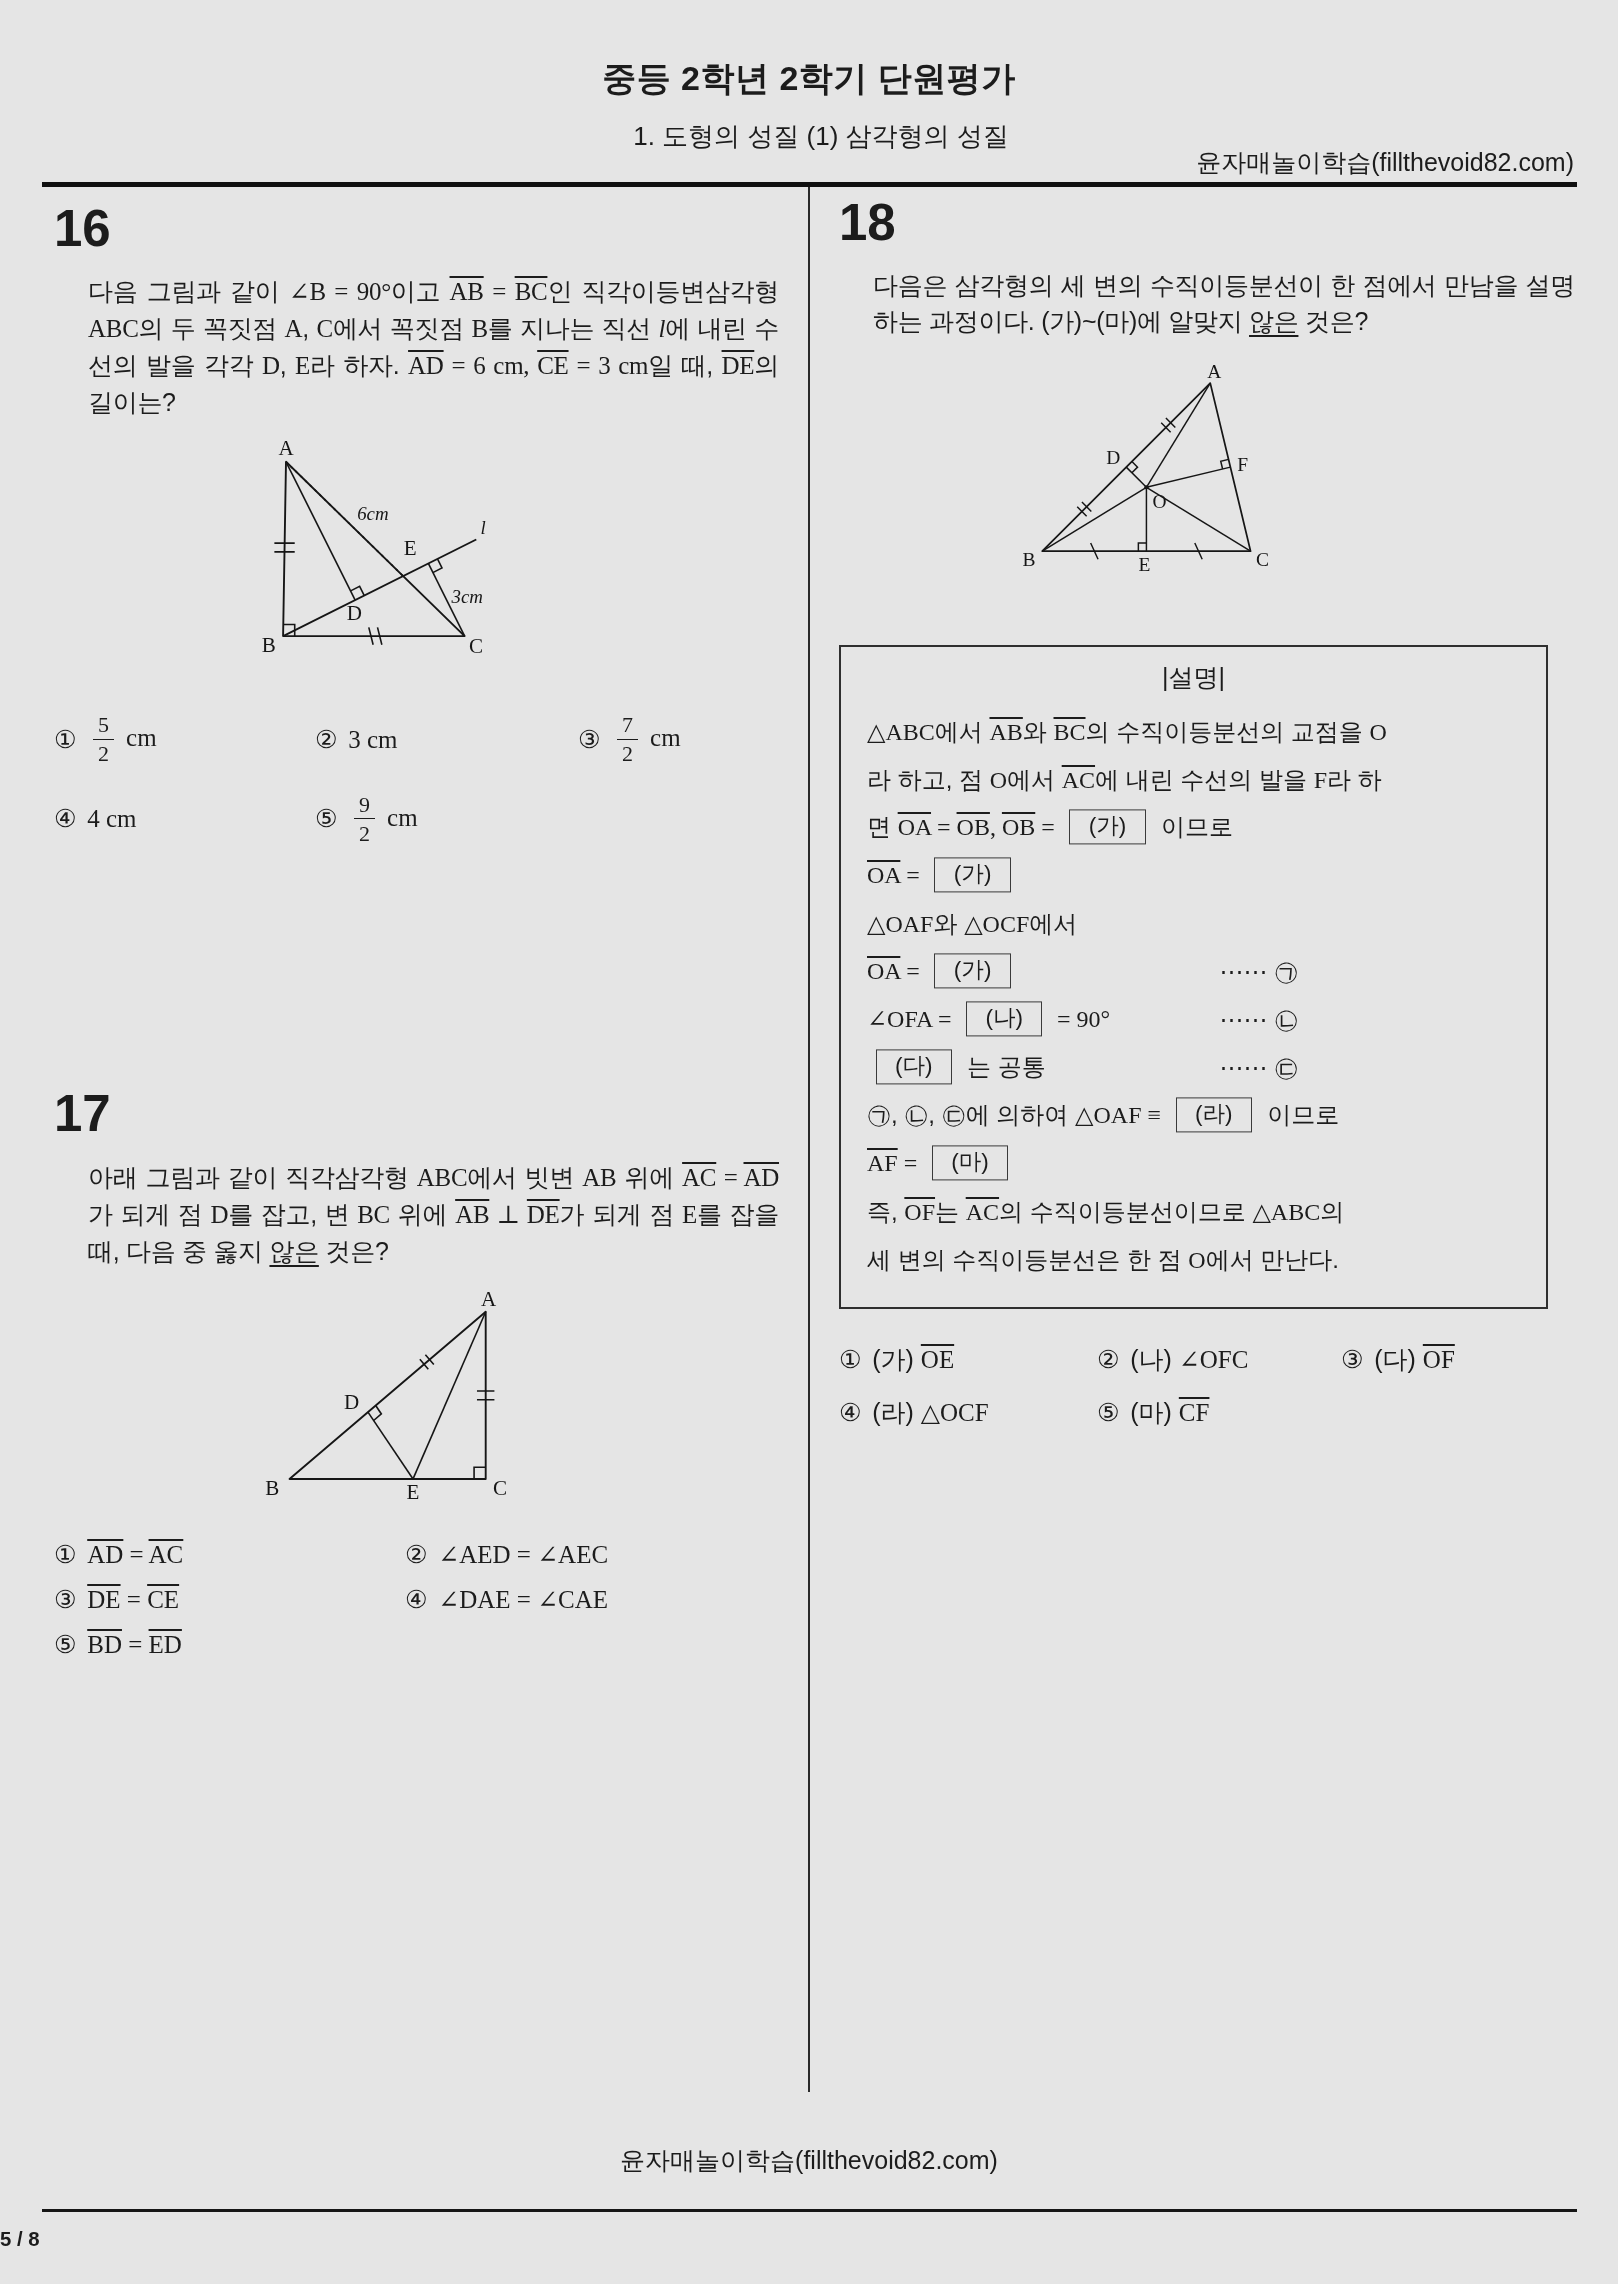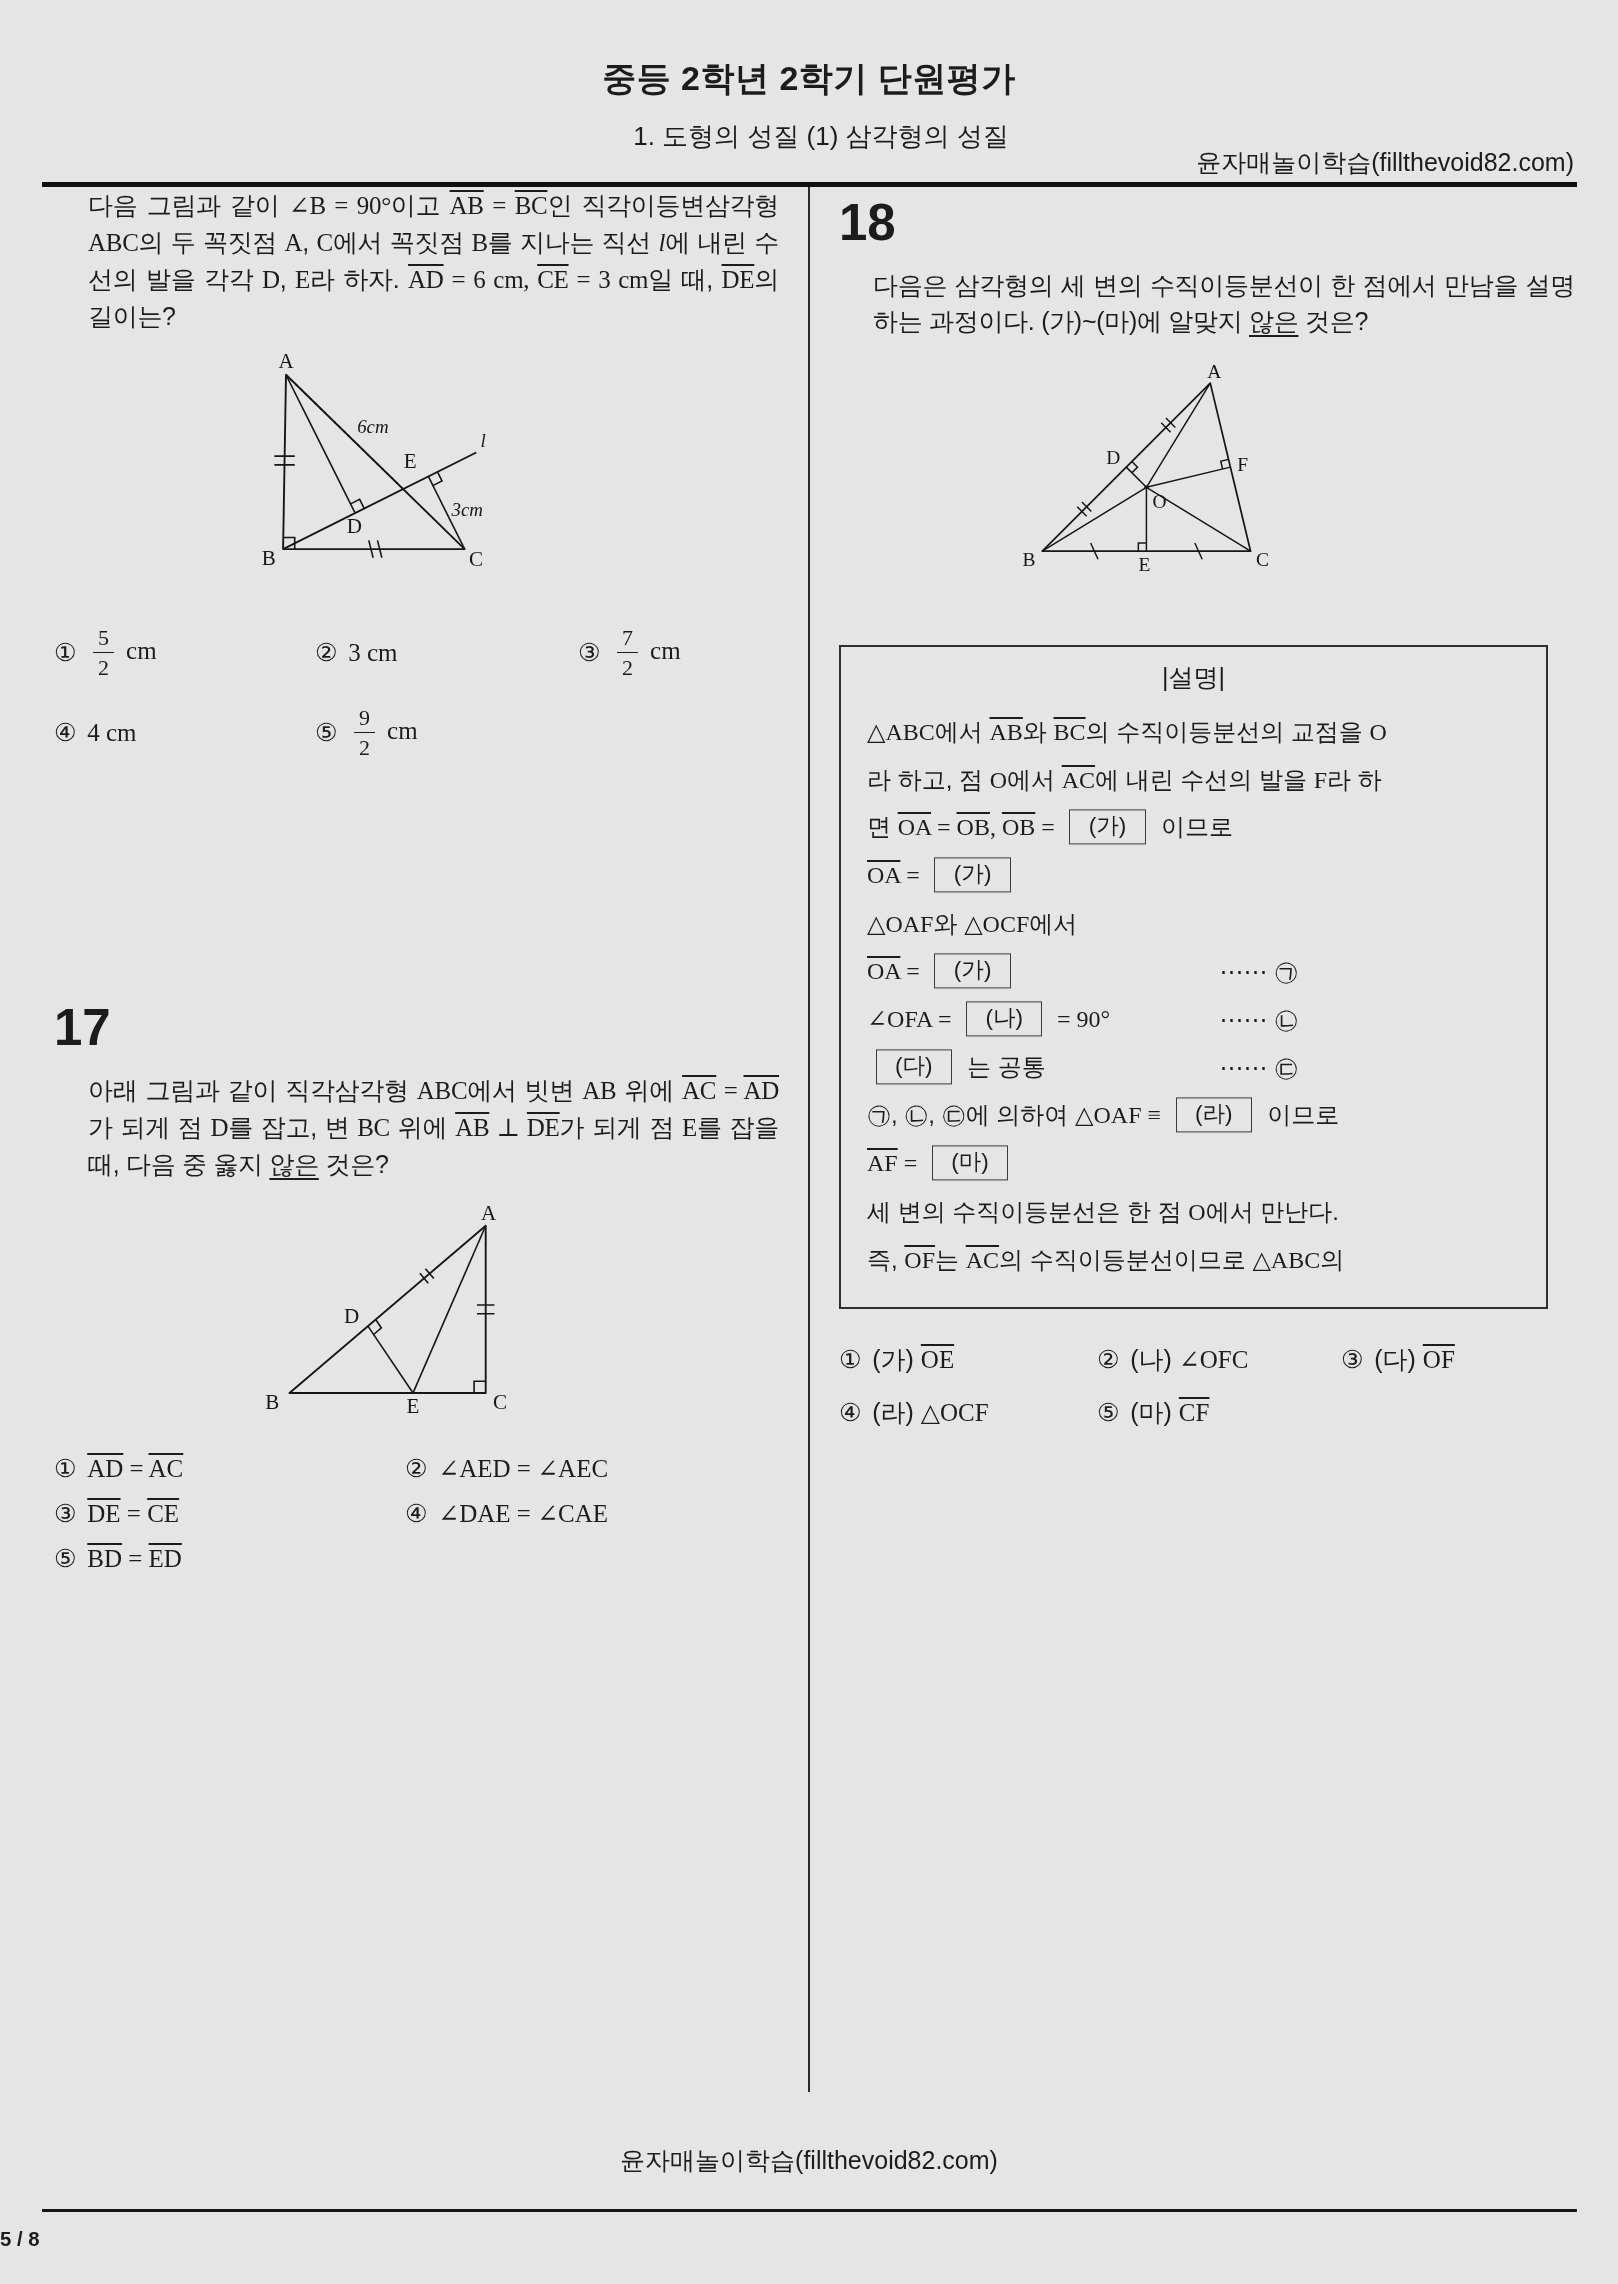--- a/index.html
+++ b/index.html
@@ -74,20 +74,21 @@
 
   <div class="header-title">중등 2학년 2학기 단원평가</div>
   <div class="header-subtitle">1. 도형의 성질 (1) 삼각형의 성질</div>
   <div class="header-credit">윤자매놀이학습(fillthevoid82.com)</div>
   <div class="top-rule"></div>
   <div class="col-divider"></div>
 
   <div class="col-left">
 
     <div id="p16">
+      <div class="qnum">16</div>
       <div class="qtext"><span>다음 그림과 같이 </span><span class="run-mt">∠B = 90°</span><span>이고 </span><span class="run-ov">AB</span><span class="run-mt"> = </span><span class="run-ov">BC</span><span>인 직각이등변삼각형 </span><span class="run-mt">ABC</span><span>의 두 꼭짓점 </span><span class="run-mt">A</span><span>, </span><span class="run-mt">C</span><span>에서 꼭짓점 </span><span class="run-mt">B</span><span>를 지나는 직선 </span><span class="run-it">l</span><span>에 내린 수선의 발을 각각 </span><span class="run-mt">D</span><span>, </span><span class="run-mt">E</span><span>라 하자. </span><span class="run-ov">AD</span><span class="run-mt"> = 6 cm, </span><span class="run-ov">CE</span><span class="run-mt"> = 3 cm</span><span>일 때, </span><span class="run-ov">DE</span><span>의 길이는?</span></div>
 
       <div class="fig16">
         <svg width="291" height="244" viewBox="0 0 200 168">
           <g>
             <path class="stroke" d="M 37 15 L 35 135 L 160 135 Z"></path>
           </g>
           <g>
             <path class="stroke" d="M 35 135 L 168 68.5"></path>
           </g>
@@ -272,24 +273,24 @@
           <span class="expl-main"><span class="run-box">(다)</span><span> 는 공통</span></span>
           <span class="expl-tail"><span>⋯⋯ ㉢</span></span>
         </div>
         <div class="expl-line">
           <span class="expl-main"><span>㉠, ㉡, ㉢에 의하여 </span><span class="run-mt">△OAF ≡ </span><span class="run-box">(라)</span><span> 이므로</span></span>
         </div>
         <div class="expl-line">
           <span class="expl-main"><span class="run-ov">AF</span><span class="run-mt"> = </span><span class="run-box">(마)</span></span>
         </div>
         <div class="expl-line">
+          <span class="expl-main"><span>즉, </span><span class="run-ov">OF</span><span>는 </span><span class="run-ov">AC</span><span>의 수직이등분선이므로 </span><span class="run-mt">△ABC</span><span>의</span></span>
+        </div>
+        <div class="expl-line">
           <span class="expl-main"><span>세 변의 수직이등분선은 한 점 </span><span class="run-mt">O</span><span>에서 만난다.</span></span>
-        </div>
-        <div class="expl-line">
-          <span class="expl-main"><span>즉, </span><span class="run-ov">OF</span><span>는 </span><span class="run-ov">AC</span><span>의 수직이등분선이므로 </span><span class="run-mt">△ABC</span><span>의</span></span>
         </div>
       </div>
 
       <div class="choices choices18">
         <div class="choice">
           <span class="choice-num">①</span>
           <span class="choice-body"><span>(가) </span><span class="run-ov">OE</span></span>
         </div>
         <div class="choice">
           <span class="choice-num">②</span>

